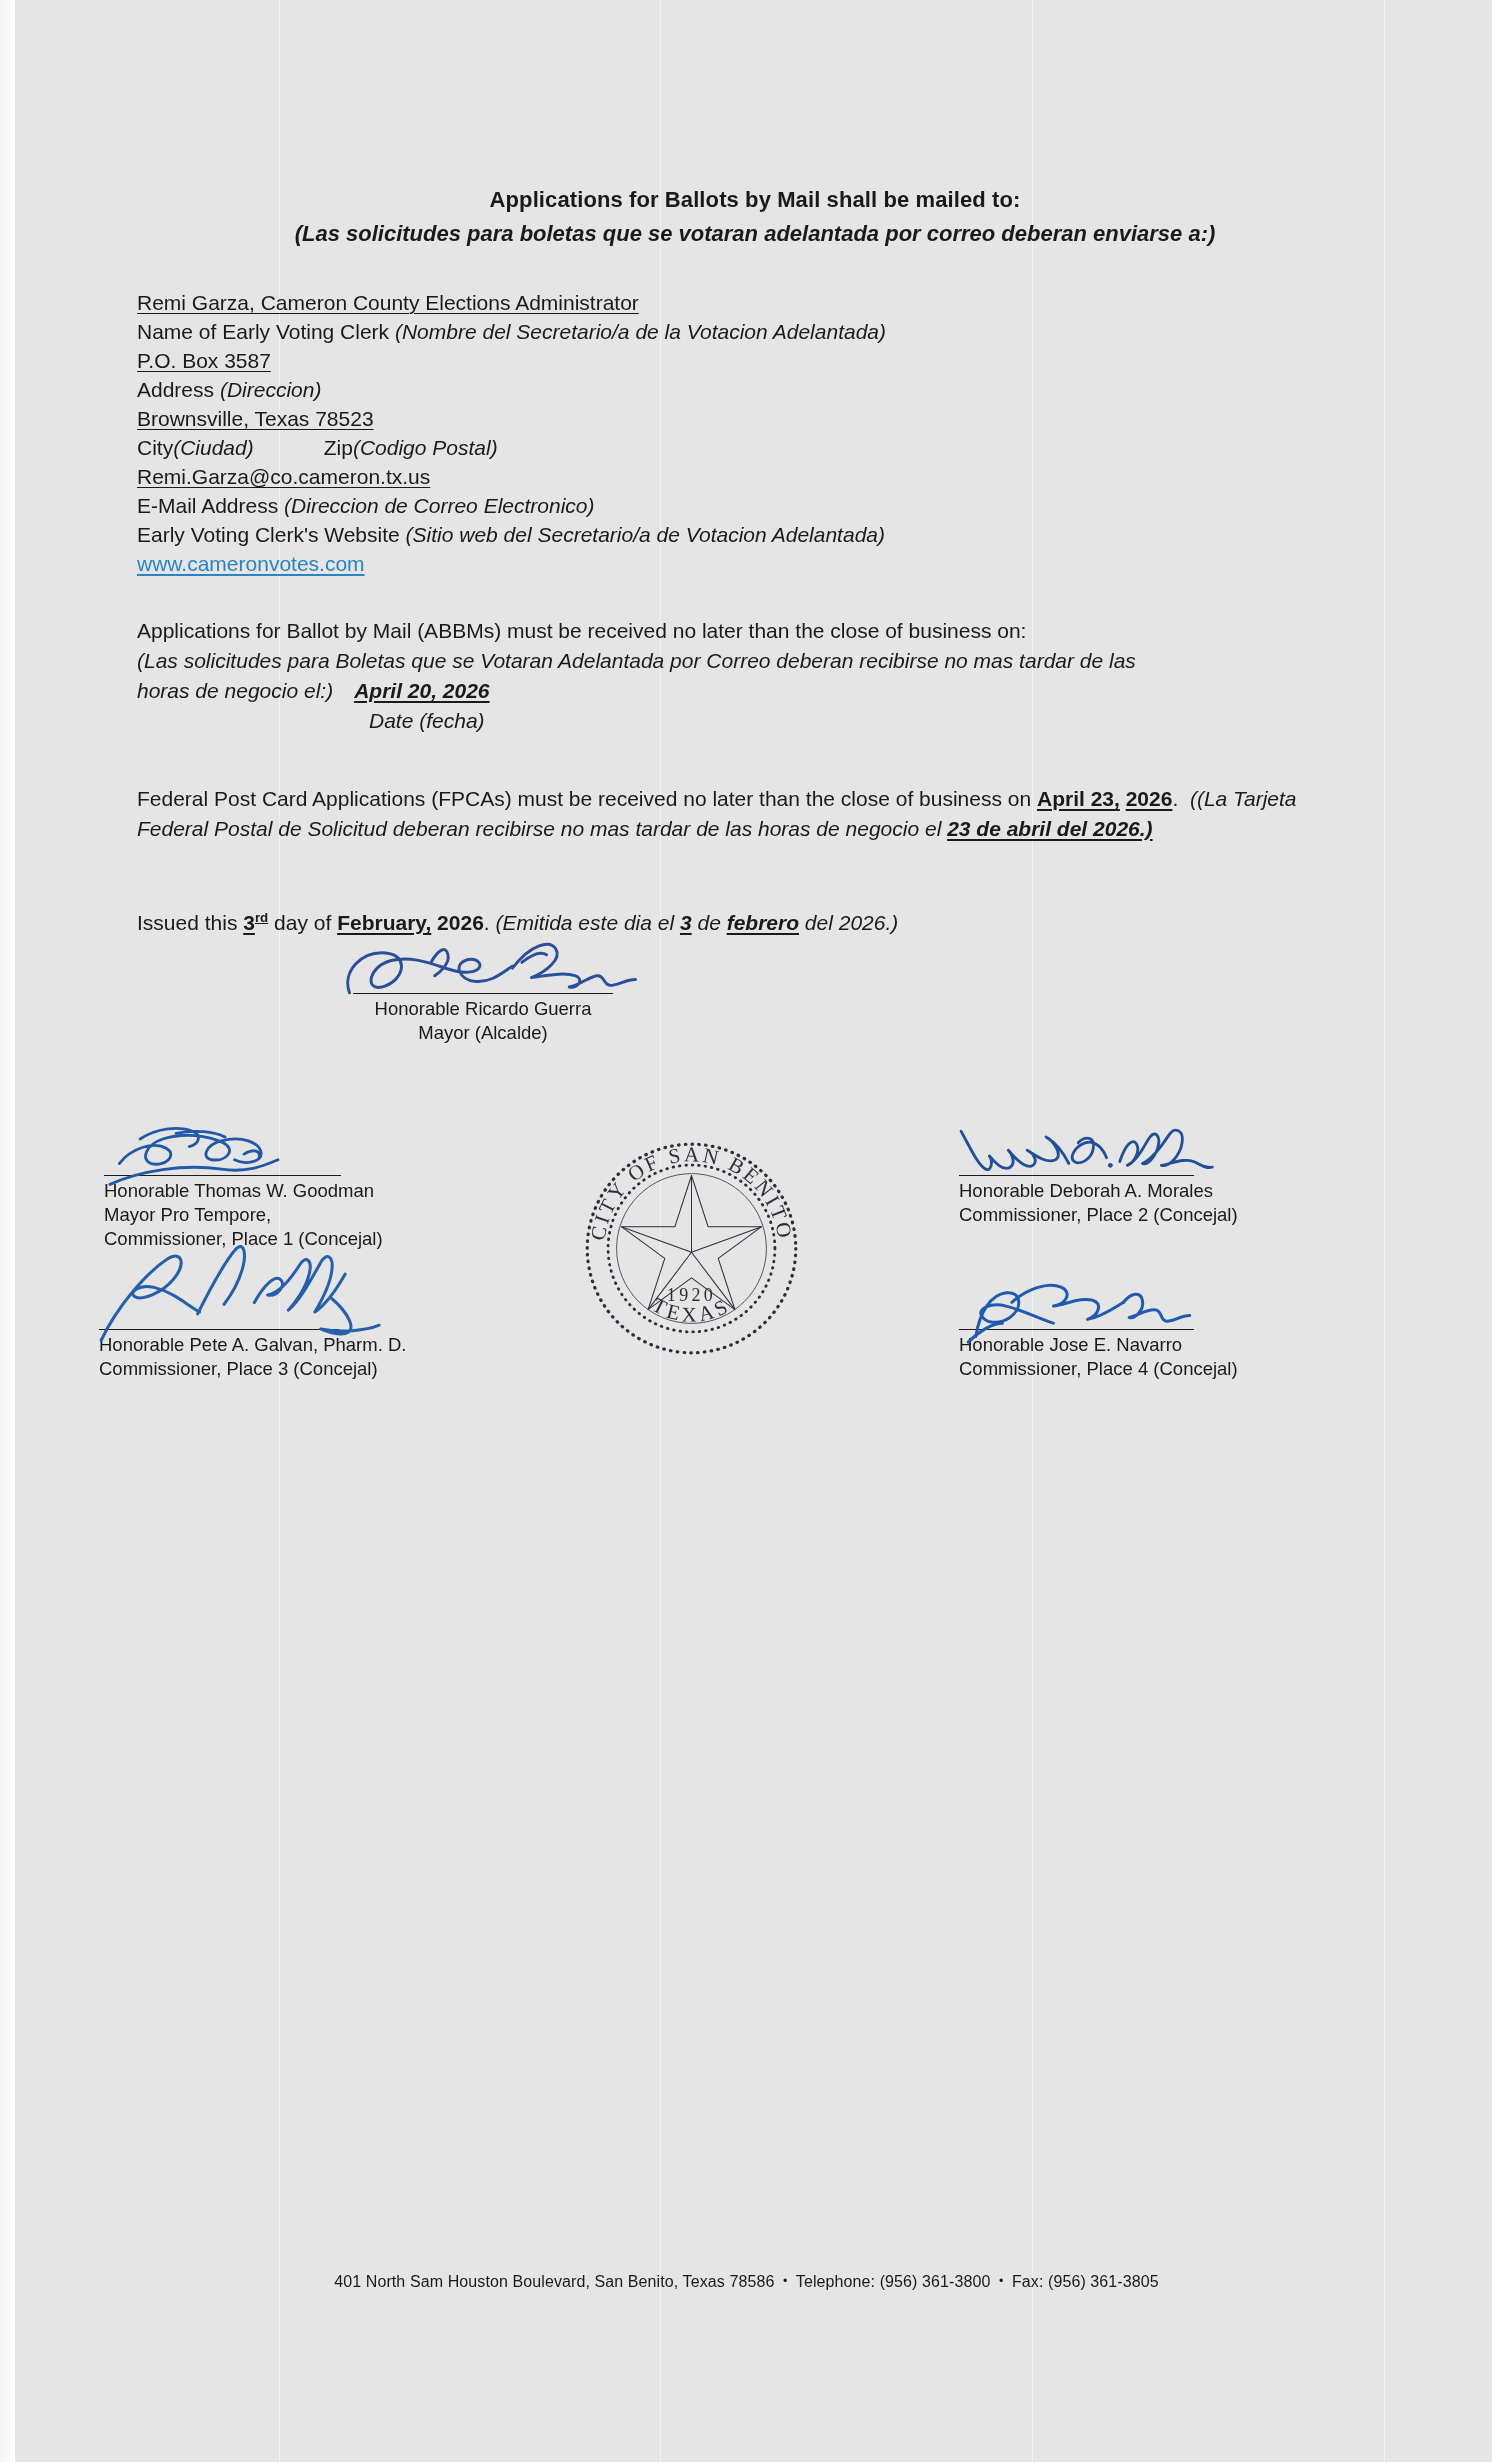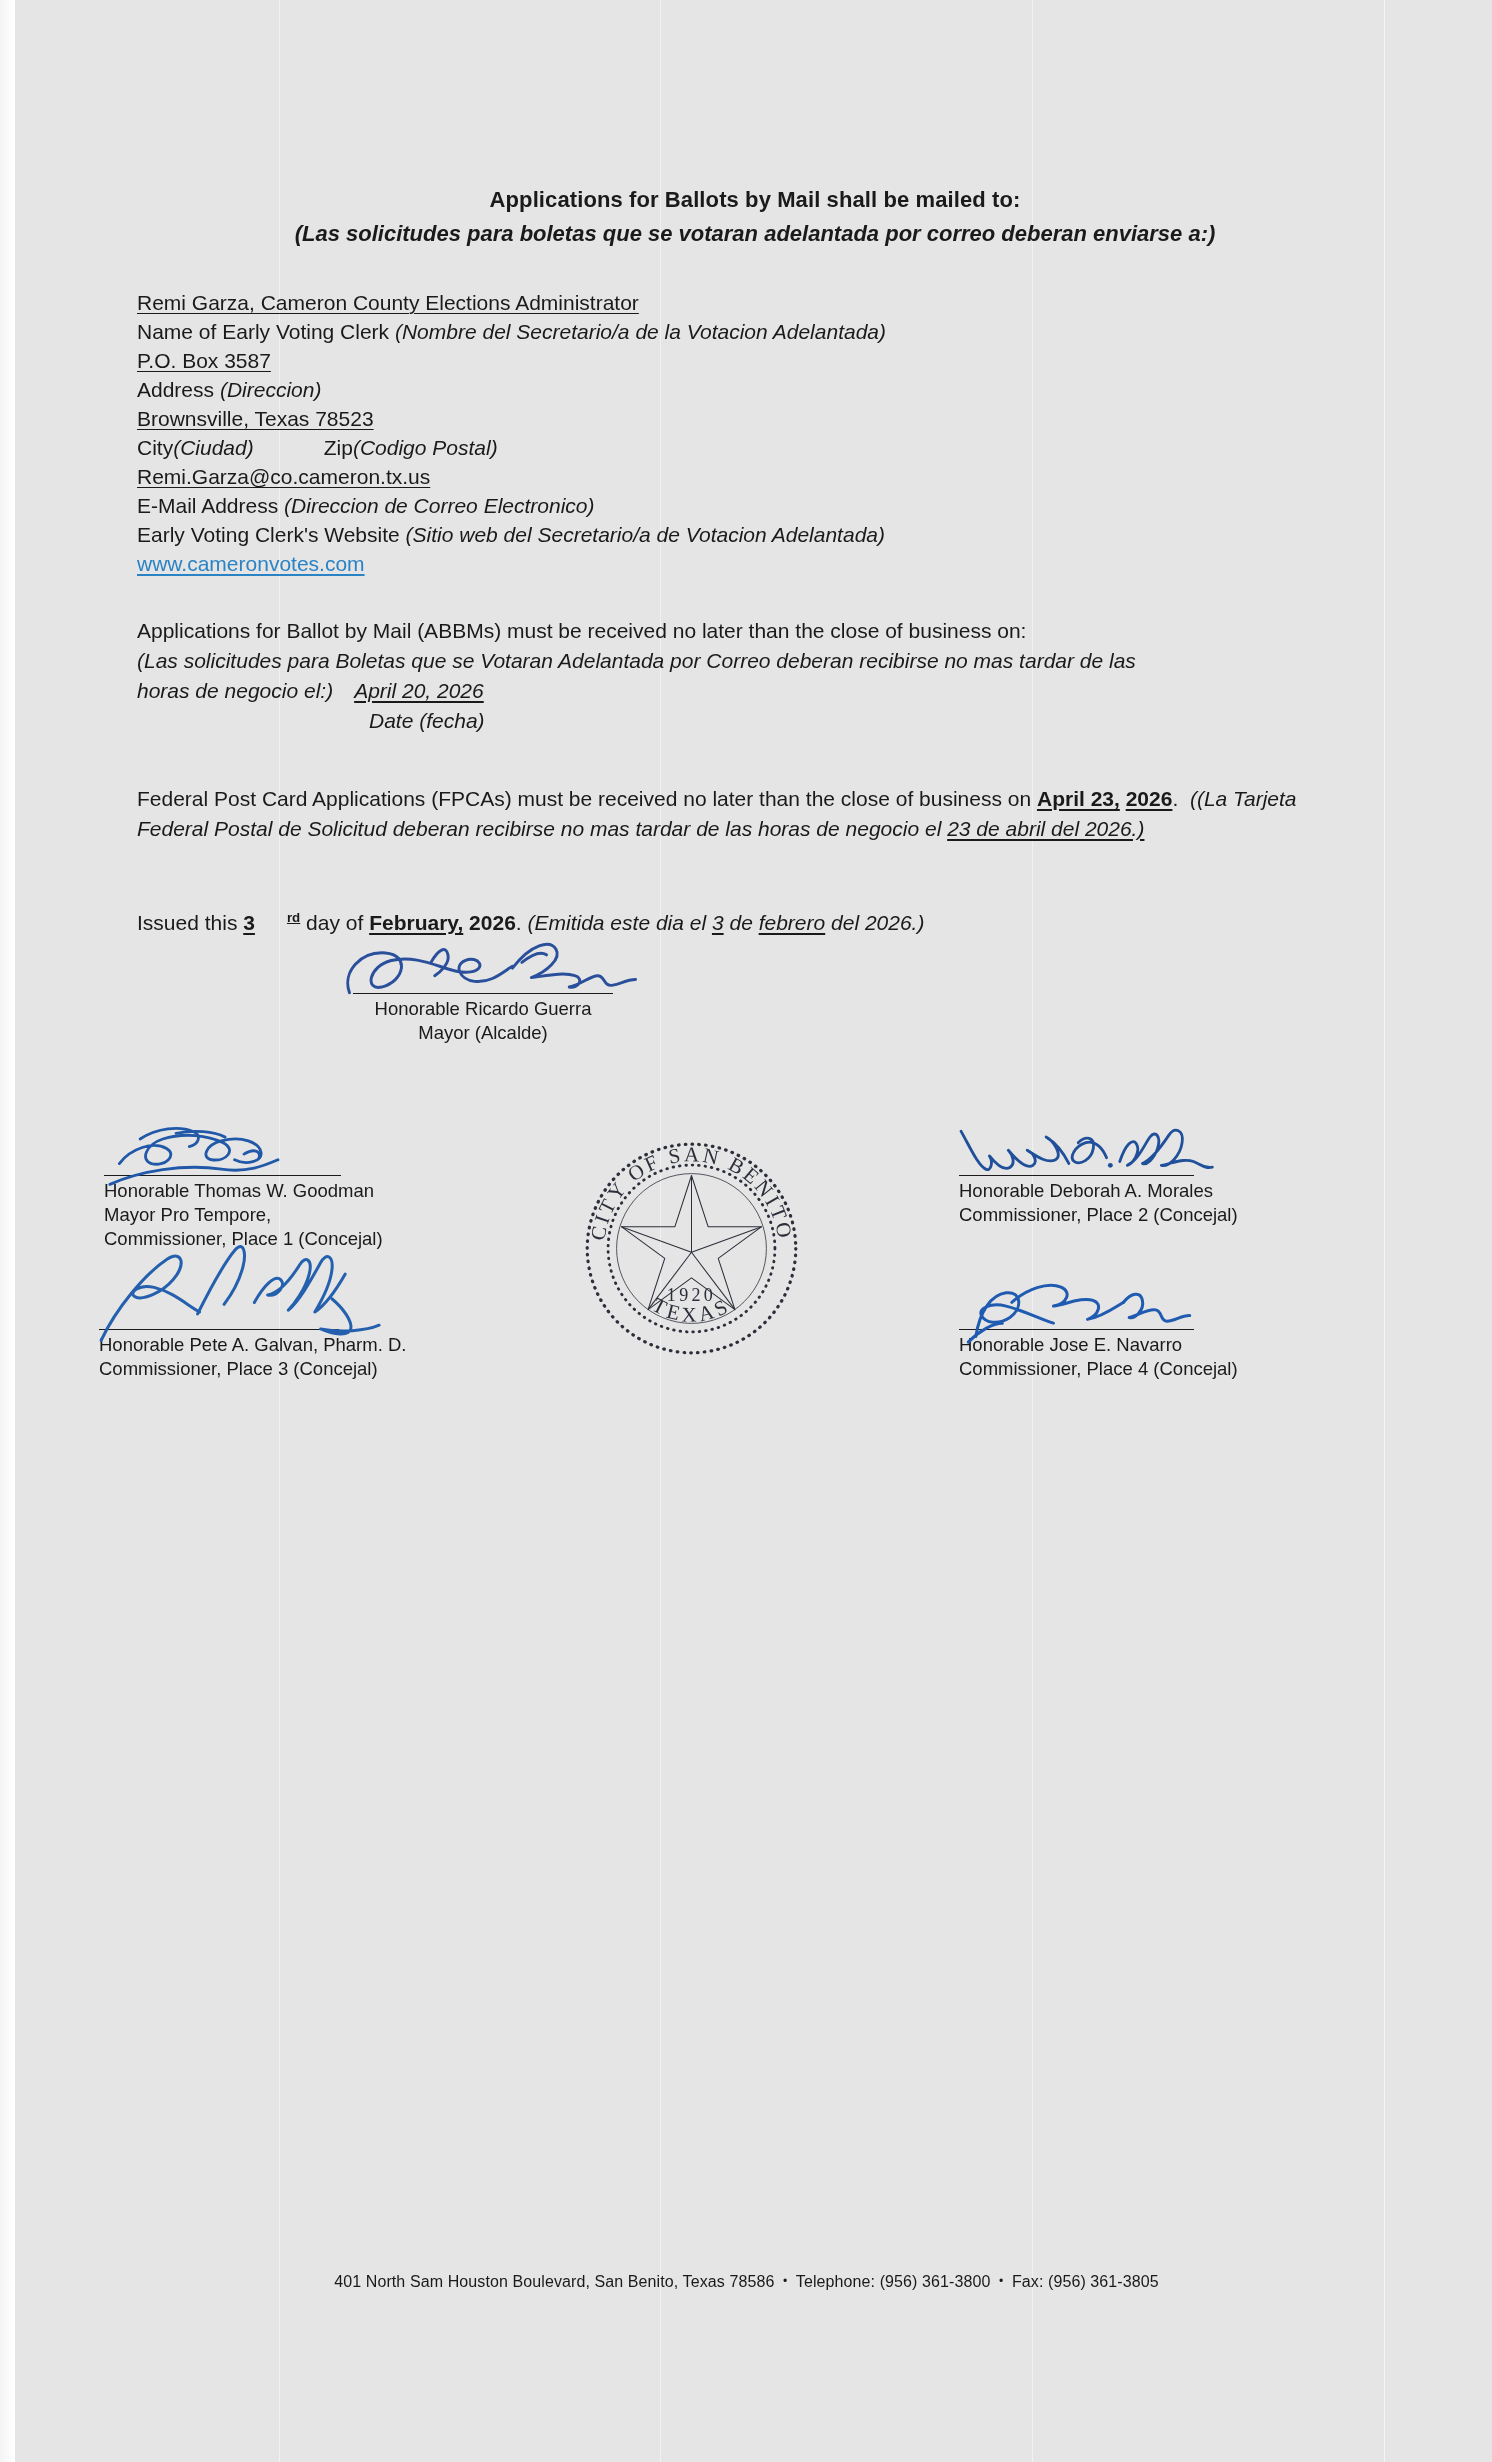--- a/index.html
+++ b/index.html
@@ -32,27 +32,27 @@
   .line{font-size:21px;line-height:29px;white-space:nowrap;}
   .u{ text-decoration:underline; text-underline-offset:2.8px; text-decoration-thickness:1.1px;}
   .it{font-style:italic;}
   .lbl-gap{display:inline-block;width:70px;}
   a.link{color:#2a83c4;text-decoration:underline;text-underline-offset:2.8px;}
 
   
   .para{font-size:21px;line-height:30px;}
   .para.p1{margin-top:38px;}
   .para.p2{margin-top:48px;}
-  .bi{font-weight:normal;font-style:italic;text-decoration:underline;text-underline-offset:2.8px;}
+  .bi{font-weight:bold;font-style:italic;text-decoration:underline;text-underline-offset:2.8px;}
   .bu{font-weight:bold;text-decoration:underline;text-underline-offset:2.8px;}
   .b{font-weight:bold;}
   .date-indent{display:inline-block;width:21px;}
   .date-sub{font-style:italic;font-size:21px;margin-left:232px;display:block;line-height:30px;}
   .issued{font-size:21px;line-height:30px;margin-top:59px;}
-  sup.ord{font-size:13.3px;vertical-align:super;font-weight:bold;text-decoration:underline;margin-left:32px;}
+  sup.ord{font-size:13.3px;vertical-align:super;font-weight:bold;text-decoration:underline;}
 
   
   .sigs{position:relative;margin-top:55px;height:530px;}
 
   .sig-block{position:absolute;}
   .sig-line{border-bottom:1.5px solid #1b1b1b;height:0;}
   .sig-name{font-size:18.5px;line-height:24px;white-space:nowrap;padding-top:2.8px;}
   .sig-role{font-size:18.5px;line-height:24px;white-space:nowrap;}
   .sig-svg{position:absolute;pointer-events:none;}
 

